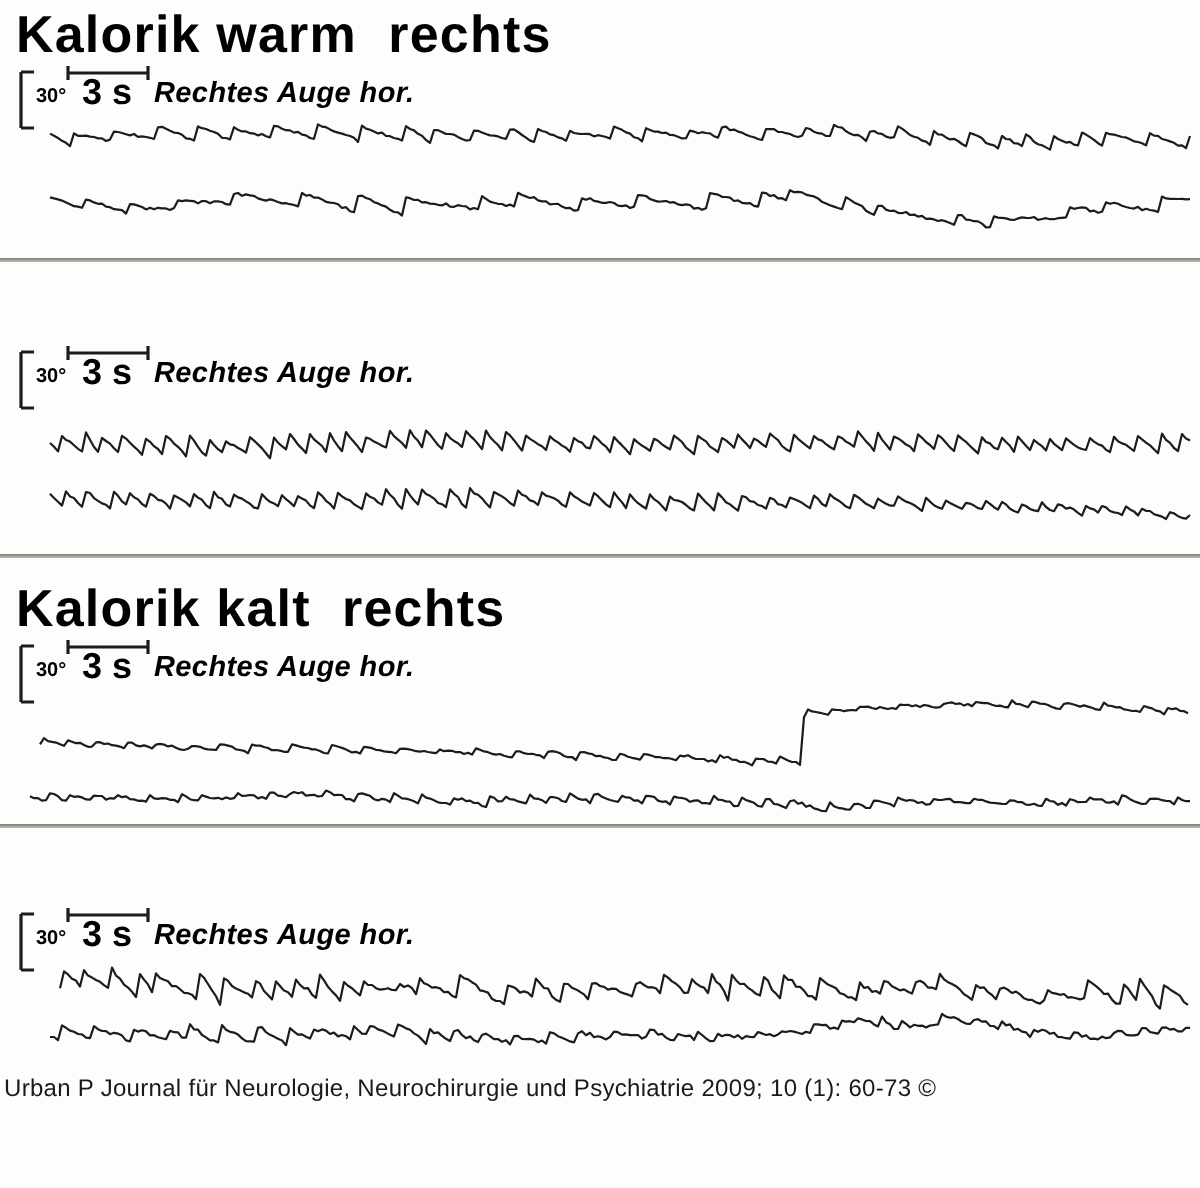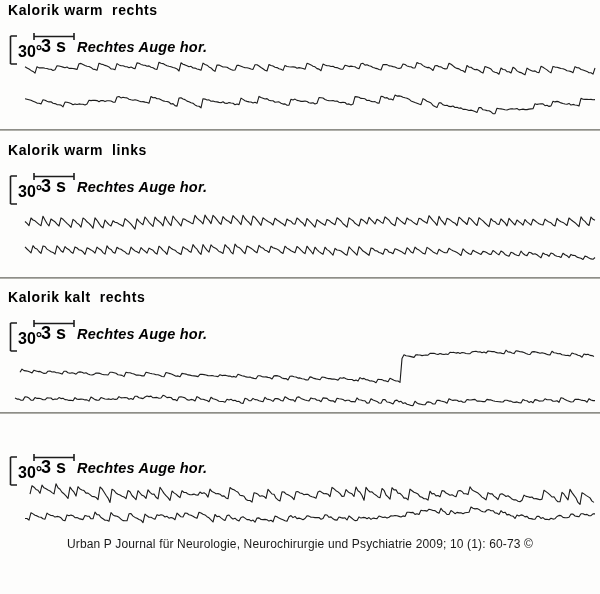--- a/index.html
+++ b/index.html
@@ -6,44 +6,44 @@
   #fig{
     position:relative;width:600px;height:594px;background:#fdfdfc;
     font-family:"Liberation Sans",sans-serif;color:#000;overflow:hidden;
   }
   .panel{position:absolute;left:0;width:600px;}
   #p0{top:0;height:130px}
   #p1{top:131px;height:147px}
   #p2{top:279px;height:172px}
   #p3{top:415px;height:123px}
   .panel-title{
-    position:absolute;left:8px;margin:0;font-size:14px;font-weight:bold;
+    position:absolute;left:8px;margin:0;font-size:26px;font-weight:bold;
     letter-spacing:.6px;white-space:pre;color:#000;
   }
   #p0 .panel-title{top:2px}
   #p1 .panel-title{top:11px}
   #p2 .panel-title{top:10px}
   #p3 .panel-title{top:7px}
   .scale{position:absolute;left:8px;width:320px;height:34px;}
   #p0 .scale{top:32px}
   #p1 .scale{top:41px}
   #p2 .scale{top:40px}
   #p3 .scale{top:38px}
   .vbracket{position:absolute;left:0;top:3px;}
-  .deg{position:absolute;left:10px;top:11px;font-size:16px;font-weight:bold;}
+  .deg{position:absolute;left:10px;top:11px;font-size:10px;font-weight:bold;}
   .hbracket{position:absolute;left:25px;top:0;}
   .secs{position:absolute;left:33px;top:4px;font-size:18px;font-weight:bold;white-space:pre;}
   .chan{position:absolute;left:69px;top:7px;font-size:14.5px;font-weight:bold;letter-spacing:.2px;white-space:pre;font-style:italic;}
   .traces{position:absolute;left:0;top:0;}
   .divider{position:absolute;left:0;width:600px;height:2px;
     background:linear-gradient(#7d7d77,#c0c0ba);}
   #d0{top:129px}#d1{top:277px}#d2{top:412px}
   #footer{
     position:absolute;left:2px;top:537px;width:596px;
-    font-size:12px;letter-spacing:.15px;color:#1a1a1a;white-space:pre;text-align:center;
+    font-size:12px;letter-spacing:.15px;color:#1a1a1a;white-space:pre;
   }
 </style>
 </head>
 <body>
 
 <div id="fig">
 
   <section class="panel" id="p0">
     <h2 class="panel-title">Kalorik warm  rechts</h2>
     <div class="scale">
@@ -59,21 +59,20 @@
     </div>
     <svg class="traces" width="600" height="130" viewBox="0 0 600 130">
         <polyline points="25.0,66.8 27.0,67.9 29.0,69.0 31.0,70.4 33.0,71.4 35.0,73.1 37.0,66.7 39.0,67.9 41.0,67.9 43.0,67.8 45.0,68.3 47.0,68.5 49.0,69.2 51.0,69.2 53.0,70.5 55.0,69.8 57.0,65.8 59.0,66.0 61.0,66.5 63.0,67.1 65.0,67.7 67.0,67.0 69.0,68.4 71.0,68.2 73.0,68.5 75.0,68.9 77.0,69.5 79.0,63.7 81.0,63.4 83.0,64.4 85.0,65.4 87.0,66.3 89.0,66.5 91.0,67.4 93.0,69.2 95.0,69.4 97.0,70.3 99.0,63.2 101.0,64.1 103.0,64.5 105.0,65.4 107.0,66.0 109.0,66.9 111.0,68.9 113.0,69.0 115.0,69.7 117.0,63.6 119.0,64.9 121.0,65.7 123.0,65.7 125.0,66.6 127.0,66.8 129.0,67.7 131.0,67.0 133.0,68.1 135.0,68.7 137.0,62.9 139.0,63.2 141.0,64.4 143.0,65.1 145.0,65.2 147.0,66.3 149.0,65.9 151.0,67.3 153.0,67.7 155.0,69.0 157.0,69.4 159.0,62.2 161.0,63.3 163.0,63.6 165.0,64.7 167.0,65.7 169.0,66.3 171.0,66.8 173.0,67.5 175.0,68.0 177.0,68.9 179.0,71.0 181.0,62.8 183.0,64.3 185.0,64.9 187.0,65.7 189.0,66.7 191.0,66.3 193.0,68.0 195.0,68.1 197.0,69.0 199.0,69.4 201.0,70.3 203.0,63.1 205.0,64.5 207.0,65.2 209.0,66.9 211.0,67.9 213.0,70.0 215.0,71.4 217.0,65.0 219.0,65.1 221.0,66.0 223.0,67.0 225.0,67.0 227.0,67.3 229.0,68.5 231.0,69.5 233.0,70.3 235.0,70.0 237.0,65.3 239.0,65.4 241.0,66.2 243.0,67.0 245.0,67.7 247.0,67.8 249.0,68.2 251.0,69.0 253.0,69.4 255.0,64.8 257.0,64.7 259.0,66.0 261.0,67.5 263.0,68.8 265.0,70.3 267.0,71.0 269.0,64.5 271.0,65.5 273.0,66.0 275.0,67.2 277.0,67.6 279.0,68.7 281.0,69.2 283.0,70.4 285.0,65.4 287.0,66.5 289.0,66.8 291.0,67.0 293.0,66.9 295.0,67.1 297.0,68.2 299.0,67.6 301.0,68.0 303.0,68.5 305.0,69.3 307.0,63.3 309.0,64.1 311.0,64.9 313.0,66.2 315.0,66.8 317.0,68.6 319.0,69.1 321.0,70.7 323.0,64.1 325.0,65.0 327.0,65.8 329.0,65.8 331.0,66.5 333.0,66.3 335.0,67.5 337.0,67.6 339.0,68.4 341.0,69.2 343.0,69.1 345.0,65.3 347.0,65.8 349.0,66.6 351.0,66.1 353.0,66.5 355.0,66.7 357.0,68.1 359.0,68.8 361.0,63.7 363.0,63.3 365.0,65.1 367.0,64.8 369.0,65.8 371.0,66.3 373.0,67.4 375.0,68.1 377.0,68.6 379.0,69.5 381.0,70.0 383.0,64.6 385.0,64.6 387.0,64.6 389.0,65.9 391.0,66.0 393.0,66.6 395.0,67.0 397.0,68.0 399.0,68.5 401.0,67.9 403.0,64.0 405.0,64.5 407.0,65.9 409.0,66.6 411.0,66.8 413.0,68.0 415.0,67.9 417.0,62.5 419.0,63.5 421.0,63.8 423.0,65.6 425.0,66.8 427.0,67.6 429.0,67.4 431.0,68.7 433.0,70.5 435.0,65.8 437.0,65.5 439.0,66.7 441.0,66.9 443.0,68.3 445.0,68.9 447.0,68.6 449.0,63.2 451.0,64.3 453.0,65.8 455.0,67.5 457.0,68.4 459.0,68.9 461.0,70.3 463.0,70.8 465.0,72.4 467.0,65.5 469.0,67.2 471.0,67.3 473.0,68.7 475.0,69.7 477.0,69.4 479.0,70.5 481.0,72.0 483.0,73.1 485.0,66.5 487.0,67.2 489.0,68.0 491.0,69.1 493.0,71.5 495.0,72.2 497.0,72.7 499.0,74.2 501.0,68.0 503.0,69.5 505.0,69.7 507.0,71.6 509.0,71.8 511.0,73.0 513.0,67.2 515.0,68.5 517.0,70.9 519.0,72.1 521.0,72.6 523.0,73.7 525.0,74.8 527.0,68.1 529.0,69.5 531.0,70.4 533.0,71.3 535.0,70.9 537.0,72.3 539.0,72.7 541.0,66.3 543.0,67.3 545.0,68.6 547.0,69.9 549.0,71.6 551.0,72.8 553.0,66.4 555.0,67.1 557.0,67.3 559.0,67.9 561.0,68.5 563.0,68.7 565.0,69.6 567.0,70.7 569.0,71.0 571.0,71.6 573.0,72.7 575.0,66.6 577.0,67.8 579.0,67.9 581.0,69.5 583.0,70.0 585.0,70.7 587.0,71.4 589.0,72.8 591.0,72.7 593.0,74.1 595.0,68.0" fill="none" stroke="#1c1c1c" stroke-width="1.1" stroke-linejoin="round"></polyline>
         <polyline points="25.0,98.7 27.0,99.2 29.0,99.7 31.0,100.3 33.0,101.2 35.0,102.1 37.0,103.1 39.0,103.3 41.0,103.9 43.0,99.8 45.0,100.2 47.0,101.2 49.0,101.9 51.0,101.8 53.0,103.3 55.0,103.6 57.0,104.6 59.0,104.8 61.0,105.1 63.0,106.8 65.0,102.1 67.0,102.2 69.0,102.8 71.0,103.5 73.0,104.7 75.0,103.9 77.0,104.6 79.0,103.9 81.0,104.2 83.0,104.2 85.0,105.0 87.0,104.0 89.0,100.2 91.0,100.6 93.0,100.2 95.0,100.4 97.0,100.6 99.0,101.7 101.0,100.5 103.0,100.6 105.0,101.6 107.0,100.7 109.0,100.7 111.0,101.0 113.0,102.1 115.0,102.3 117.0,97.0 119.0,96.5 121.0,97.9 123.0,97.2 125.0,97.7 127.0,97.9 129.0,99.2 131.0,99.8 133.0,100.3 135.0,99.7 137.0,100.2 139.0,101.0 141.0,101.7 143.0,101.6 145.0,102.1 147.0,102.5 149.0,103.2 151.0,96.5 153.0,97.8 155.0,97.5 157.0,98.8 159.0,98.8 161.0,99.7 163.0,100.9 165.0,101.3 167.0,101.5 169.0,102.1 171.0,104.0 173.0,103.6 175.0,105.6 177.0,106.1 179.0,98.1 181.0,97.8 183.0,99.0 185.0,99.6 187.0,101.1 189.0,101.7 191.0,102.7 193.0,103.3 195.0,104.9 197.0,106.0 199.0,106.2 201.0,107.8 203.0,98.7 205.0,99.1 207.0,100.0 209.0,99.9 211.0,101.2 213.0,101.1 215.0,101.8 217.0,101.9 219.0,102.4 221.0,102.7 223.0,101.7 225.0,103.3 227.0,103.4 229.0,102.6 231.0,103.0 233.0,103.2 235.0,104.7 237.0,104.0 239.0,104.6 241.0,98.1 243.0,99.4 245.0,100.8 247.0,101.4 249.0,101.9 251.0,102.0 253.0,103.0 255.0,102.3 257.0,103.3 259.0,96.4 261.0,97.5 263.0,98.2 265.0,99.0 267.0,98.6 269.0,100.2 271.0,100.7 273.0,100.7 275.0,102.2 277.0,102.0 279.0,101.9 281.0,103.3 283.0,104.1 285.0,103.9 287.0,105.3 289.0,105.1 291.0,99.2 293.0,99.9 295.0,99.1 297.0,100.4 299.0,100.8 301.0,101.4 303.0,101.4 305.0,101.0 307.0,101.5 309.0,102.8 311.0,103.1 313.0,102.7 315.0,104.0 317.0,103.3 319.0,97.6 321.0,97.7 323.0,98.0 325.0,99.5 327.0,100.2 329.0,100.8 331.0,100.7 333.0,100.5 335.0,101.3 337.0,101.1 339.0,102.2 341.0,102.6 343.0,102.2 345.0,102.5 347.0,104.3 349.0,103.9 351.0,104.9 353.0,104.1 355.0,96.6 357.0,96.9 359.0,97.3 361.0,98.4 363.0,98.5 365.0,98.8 367.0,100.5 369.0,100.2 371.0,101.4 373.0,101.7 375.0,101.6 377.0,102.9 379.0,103.3 381.0,96.3 383.0,96.6 385.0,98.0 387.0,97.6 389.0,99.2 391.0,99.1 393.0,100.1 395.0,95.1 397.0,96.1 399.0,95.9 401.0,96.2 403.0,97.3 405.0,97.8 407.0,98.2 409.0,99.2 411.0,100.9 413.0,101.7 415.0,102.6 417.0,103.3 419.0,104.0 421.0,104.6 423.0,98.6 425.0,99.8 427.0,101.2 429.0,102.1 431.0,103.0 433.0,105.4 435.0,106.5 437.0,107.4 439.0,102.9 441.0,102.9 443.0,104.8 445.0,105.5 447.0,105.3 449.0,106.4 451.0,106.6 453.0,106.0 455.0,107.5 457.0,107.3 459.0,108.3 461.0,107.9 463.0,109.4 465.0,109.3 467.0,109.7 469.0,110.5 471.0,110.1 473.0,110.7 475.0,111.5 477.0,112.4 479.0,107.5 481.0,107.6 483.0,109.8 485.0,110.0 487.0,110.6 489.0,110.7 491.0,111.8 493.0,113.7 495.0,113.6 497.0,108.2 499.0,108.8 501.0,108.9 503.0,109.2 505.0,109.8 507.0,110.0 509.0,109.2 511.0,108.7 513.0,108.9 515.0,109.0 517.0,108.5 519.0,109.9 521.0,109.5 523.0,109.1 525.0,109.6 527.0,109.6 529.0,109.1 531.0,108.9 533.0,108.7 535.0,103.7 537.0,104.4 539.0,104.0 541.0,103.7 543.0,103.9 545.0,105.7 547.0,105.3 549.0,106.4 551.0,105.9 553.0,101.2 555.0,101.9 557.0,101.4 559.0,101.9 561.0,102.9 563.0,103.5 565.0,104.0 567.0,104.3 569.0,103.4 571.0,105.1 573.0,104.4 575.0,105.0 577.0,105.3 579.0,106.0 581.0,98.3 583.0,99.2 585.0,99.4 587.0,99.4 589.0,99.5 591.0,99.4 593.0,99.7 595.0,99.6" fill="none" stroke="#1c1c1c" stroke-width="1.1" stroke-linejoin="round"></polyline>
       </svg>
   </section>
 
   <div class="divider" id="d0"></div>
 
   <section class="panel" id="p1">
-    <h2 class="panel-title">Kalorik warm  links</h2>
     <div class="scale">
       <svg class="vbracket" width="11" height="30" viewBox="0 0 11 30">
         <path d="M2.5 1 H9 M2.5 1 V29 M2.5 29 H9" stroke="#1c1c1c" stroke-width="1.6" fill="none"></path>
       </svg>
       <span class="deg">30°</span>
       <svg class="hbracket" width="42" height="9" viewBox="0 0 42 9">
         <path d="M1 1 V8 M41 1 V8 M1 4.5 H41" stroke="#1c1c1c" stroke-width="1.6" fill="none"></path>
       </svg>
       <span class="secs">3 s</span>
       <span class="chan">Rechtes Auge hor.</span>

